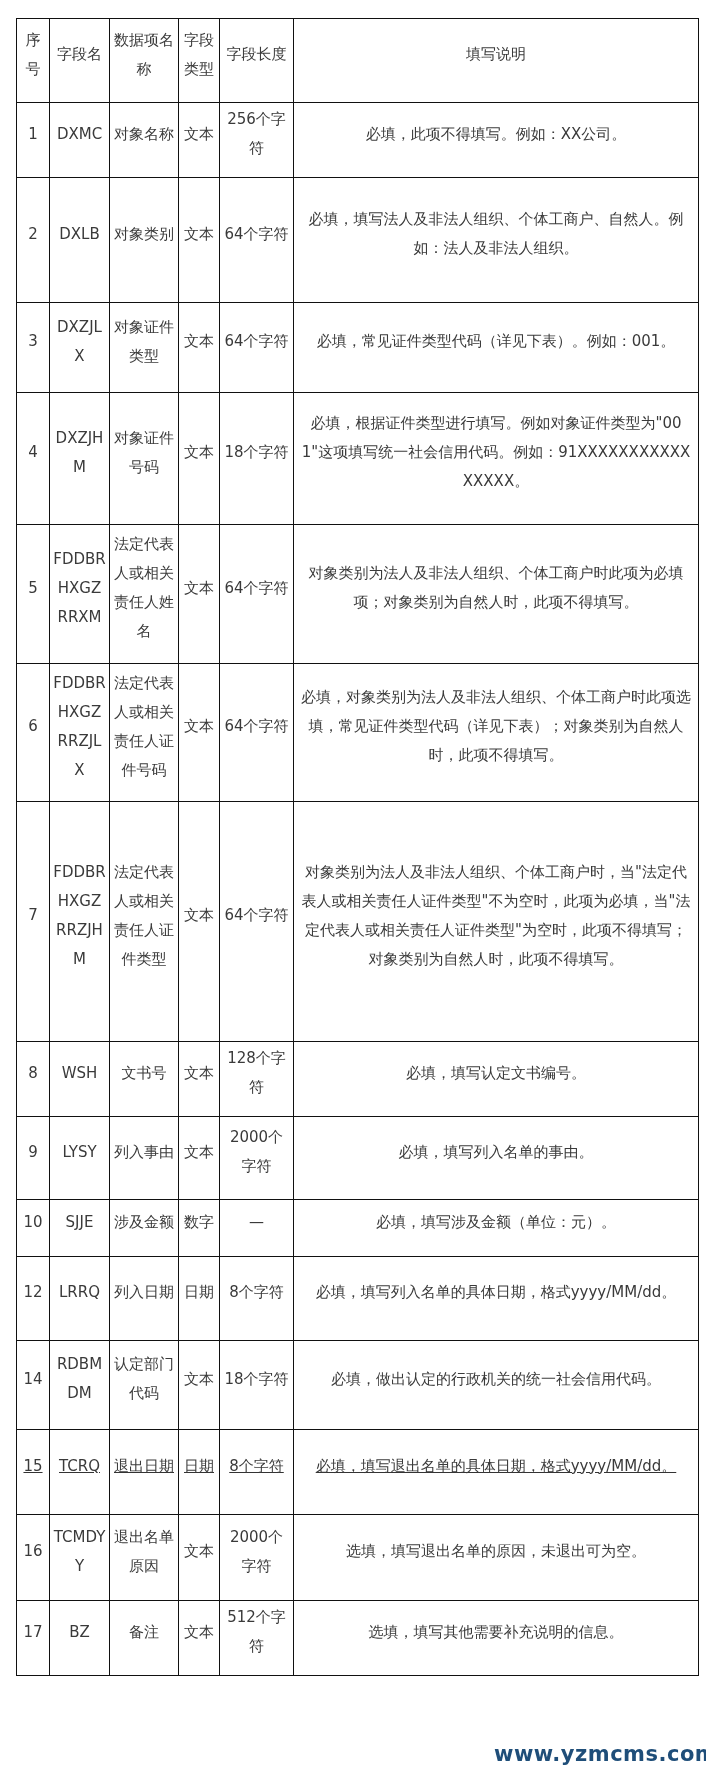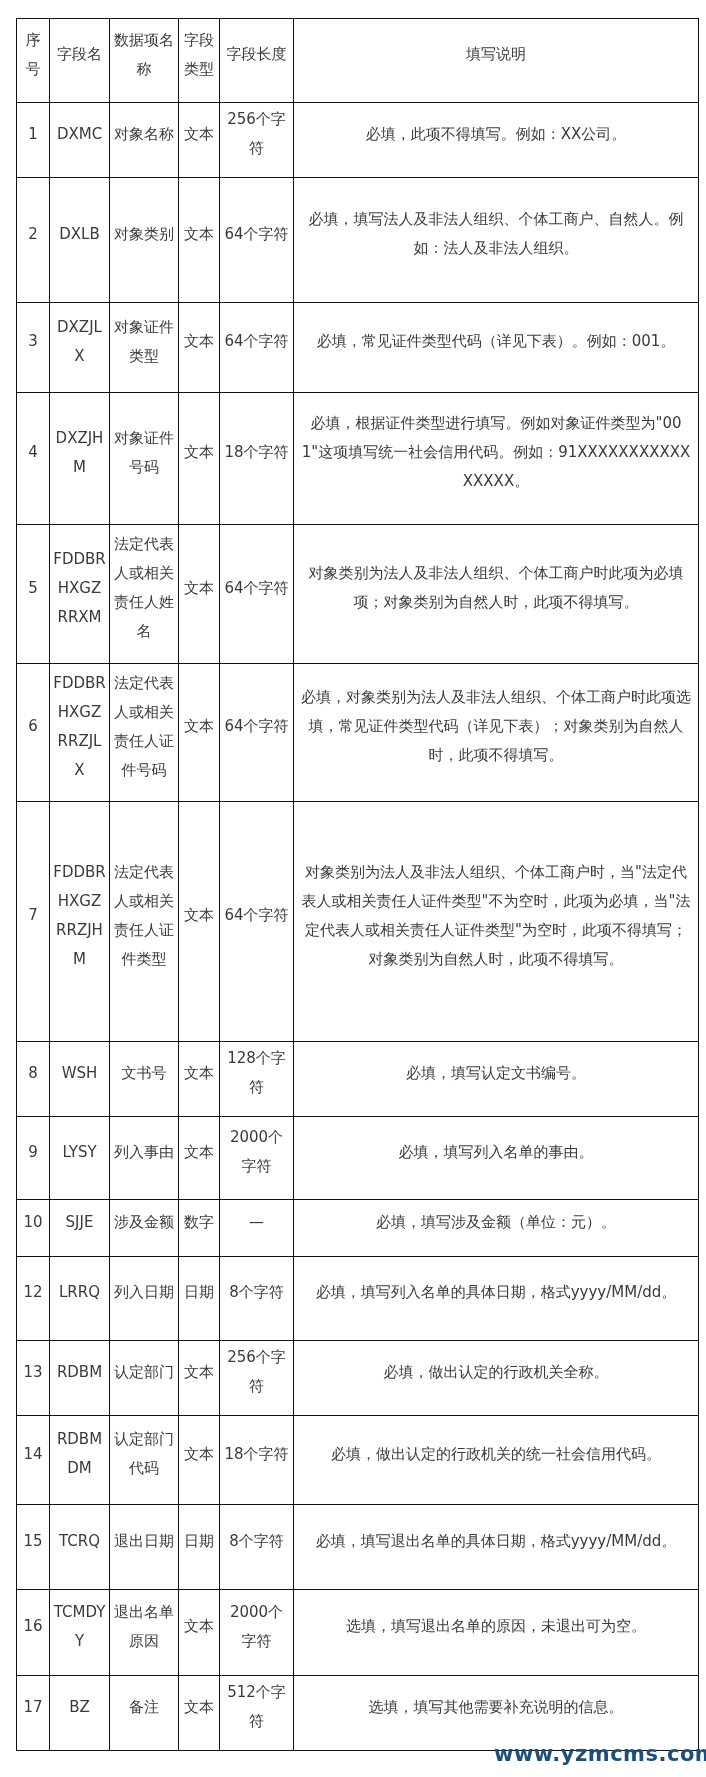--- a/index.html
+++ b/index.html
@@ -145,37 +145,29 @@
       <td class="desc">必填，填写涉及金额（单位：元）。</td>
     </tr>
     <tr style="height: 84px;">
       <td>12</td>
       <td>LRRQ</td>
       <td>列入日期</td>
       <td>日期</td>
       <td>8个字符</td>
       <td class="desc">必填，填写列入名单的具体日期，格式yyyy/MM/dd。</td>
     </tr>
-    <tr style="height: 57px;">
-      <td>13</td>
-      <td>RDBM</td>
-      <td>认定部门</td>
-      <td>文本</td>
-      <td>256个字符</td>
-      <td class="desc">必填，做出认定的行政机关全称。</td>
-    </tr>
     <tr style="height: 89px; margin-left: 18px;">
       <td>14</td>
       <td>RDBMDM</td>
       <td>认定部门代码</td>
       <td>文本</td>
       <td>18个字符</td>
       <td class="desc">必填，做出认定的行政机关的统一社会信用代码。</td>
     </tr>
-    <tr style="height: 85px;">
+    <tr style="height: 85px; text-decoration: underline;">
       <td>15</td>
       <td>TCRQ</td>
       <td>退出日期</td>
       <td>日期</td>
       <td>8个字符</td>
       <td class="desc">必填，填写退出名单的具体日期，格式yyyy/MM/dd。</td>
     </tr>
     <tr style="height: 86px;">
       <td>16</td>
       <td>TCMDYY</td>

